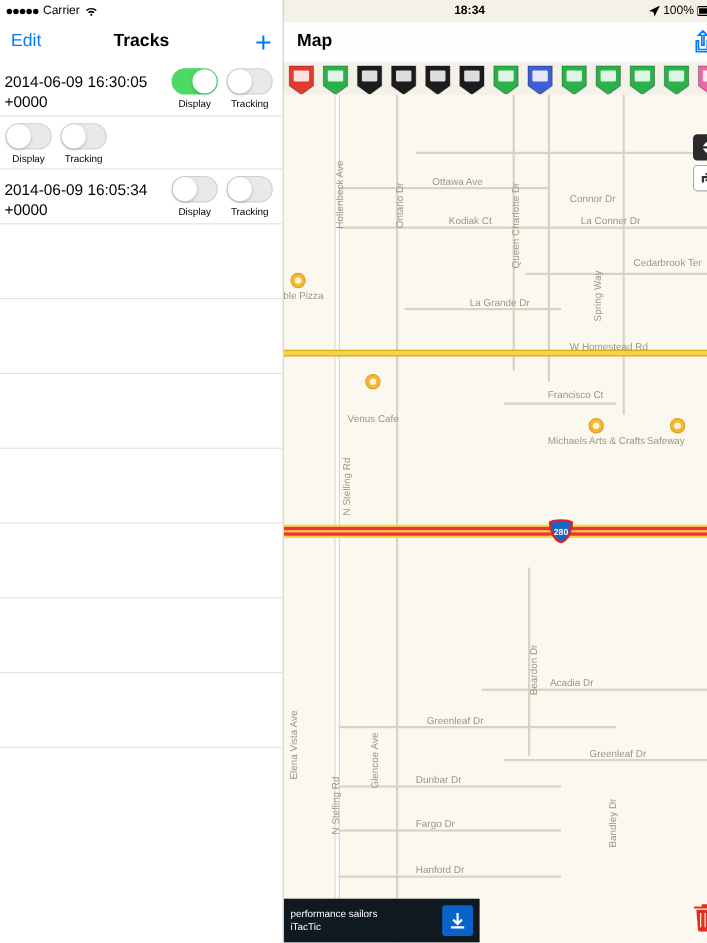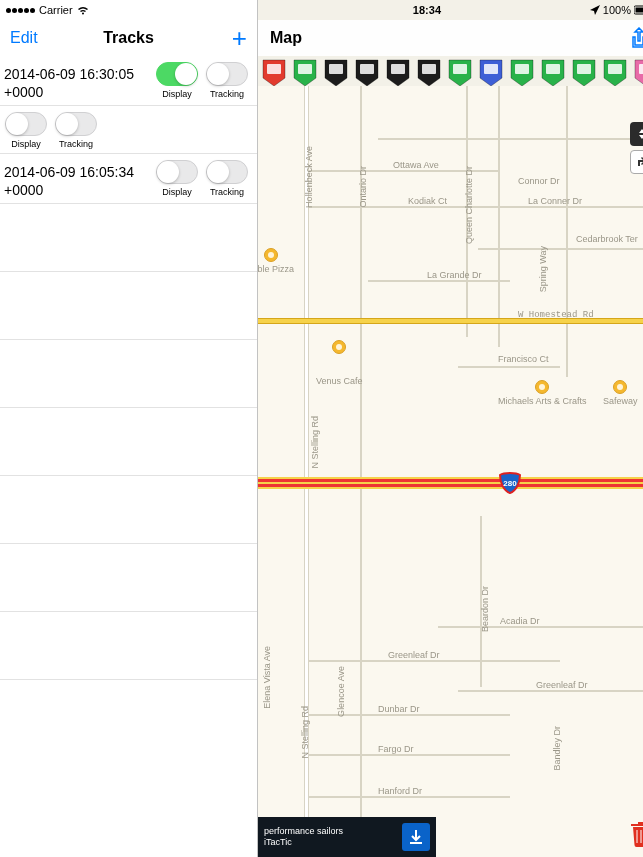--- a/index.html
+++ b/index.html
@@ -287,21 +287,21 @@
               <path d="M8 1v9M4 7l4 4 4-4M2 14h12" stroke="#fff" stroke-width="2" fill="none"></path>
             </svg>
           </div>
       </div>
     <div class="map-label" style="left: 260px; top: 42px; margin-top: 48px;">Connor Dr</div>
         <div class="map-label" style="left: 135px; top: 74px;">Ottawa Ave</div>
         <div class="map-label" style="left: 150px; top: 110px;">Kodiak Ct</div>
         <div class="map-label" style="left: 270px; top: 110px;">La Conner Dr</div>
         <div class="map-label" style="left: 318px; top: 148px;">Cedarbrook Ter</div>
         <div class="map-label" style="left: 149px; top: 184px; margin-left: 20px;">La Grande Dr</div>
-        <div class="map-label" style="left: 260px; top: 224px; font-family: Liberation Mono, monospace;">W Homestead Rd</div>
+        <div class="map-label" style="left: 260px; top: 224px;">W Homestead Rd</div>
         <div class="map-label" style="left: 240px; top: 268px;">Francisco Ct</div>
         <div class="map-label" style="left: 242px; top: 530px;">Acadia Dr</div>
         <div class="map-label" style="left: 130px; top: 564px;">Greenleaf Dr</div>
         <div class="map-label" style="left: 278px; top: 594px;">Greenleaf Dr</div>
         <div class="map-label" style="left: 120px; top: 618px;">Dunbar Dr</div>
         <div class="map-label" style="left: 120px; top: 658px;">Fargo Dr</div>
         <div class="map-label" style="left: 120px; top: 700px;">Hanford Dr</div>
         <div class="map-label v" style="left: 46px; top: 60px;">Hollenbeck Ave</div>
         <div class="map-label v" style="left: 100px; top: 80px;">Ontario Dr</div>
         <div class="map-label v" style="left: 206px; top: 80px;">Queen Charlotte Dr</div>
@@ -317,19 +317,19 @@
           <div>Table Pizza</div>
         </div>
         <div class="poi" style="left: 58px; top: 254px; gap: 20px;">
           <div class="dot"></div>
           <div>Venus Cafe</div>
         </div>
         <div class="poi" style="left: 240px; top: 294px;">
           <div class="dot"></div>
           <div>Michaels Arts &amp; Crafts</div>
         </div>
-        <div class="poi" style="left: 345px; top: 294px;">
+        <div class="poi" style="left: 330px; top: 294px; align-items: flex-end;">
           <div class="dot"></div>
           <div>Safeway</div>
         </div>
       </div>
   </div>
 </div>
 
 </body></html>

